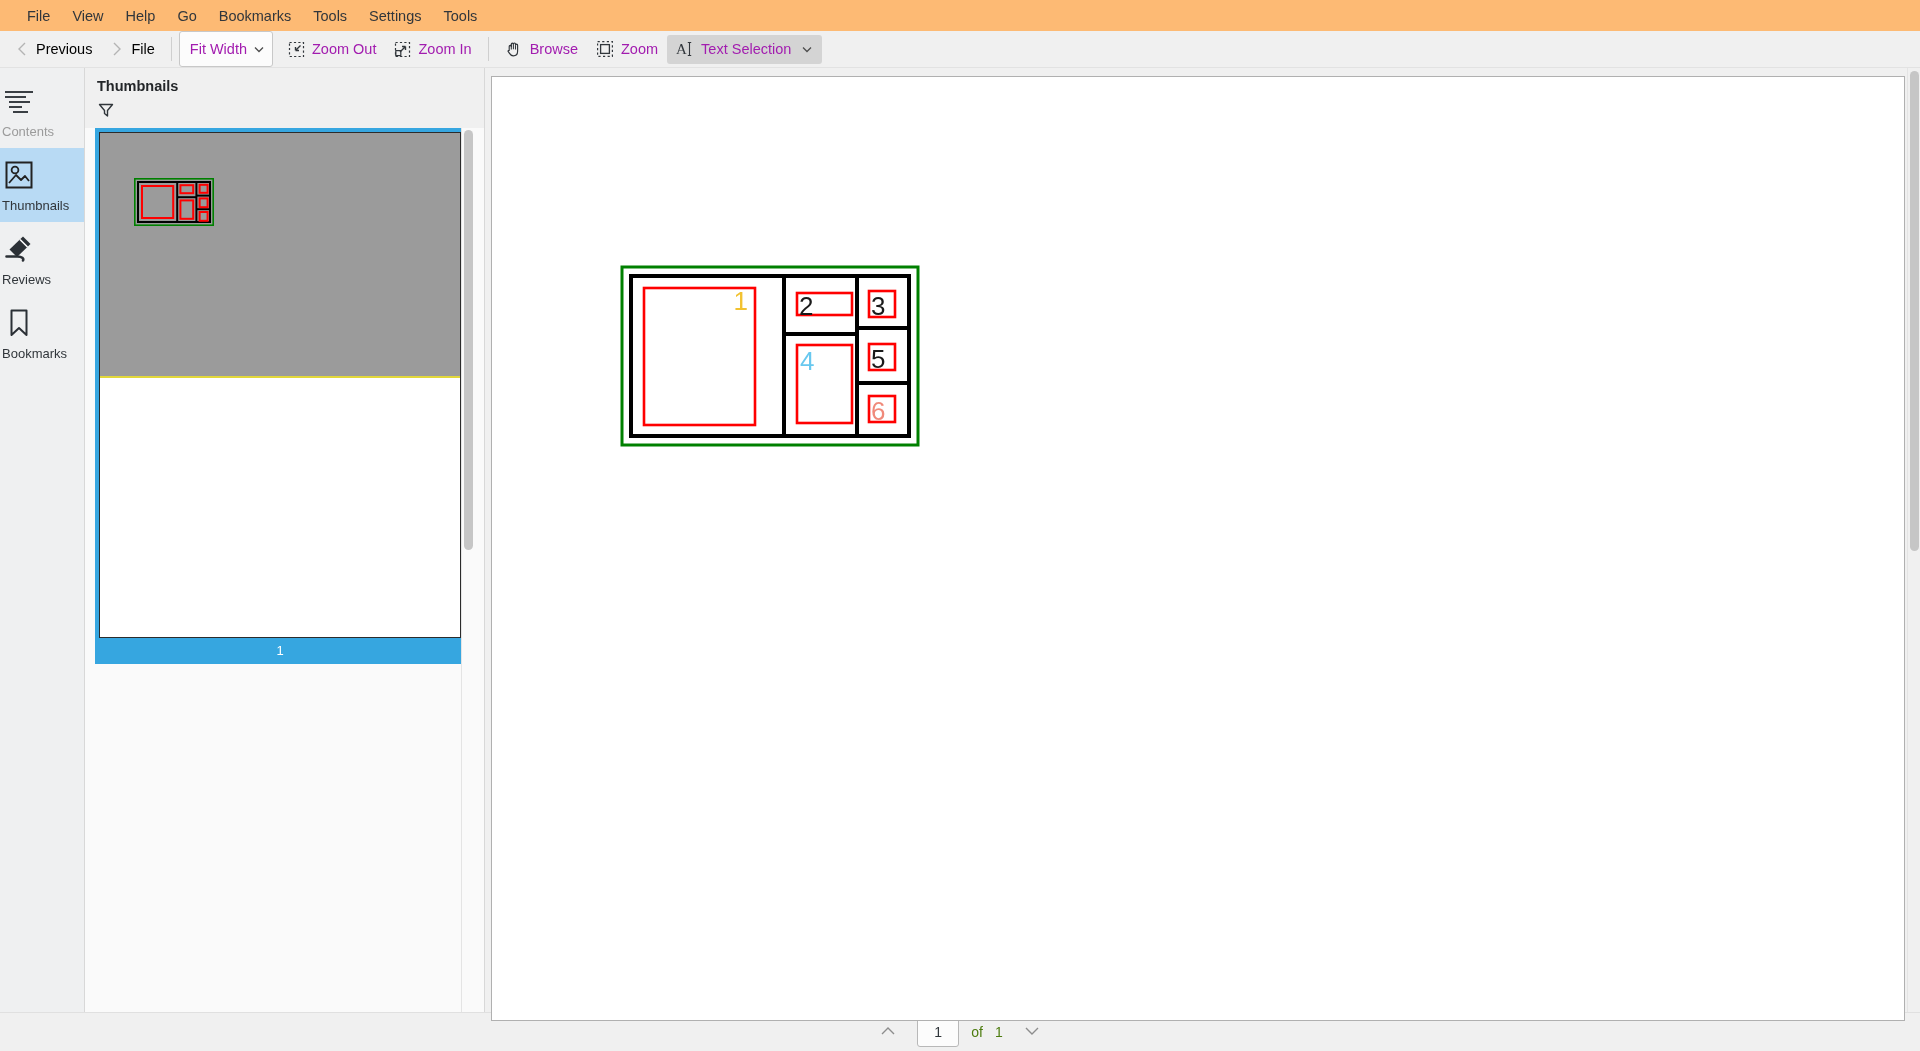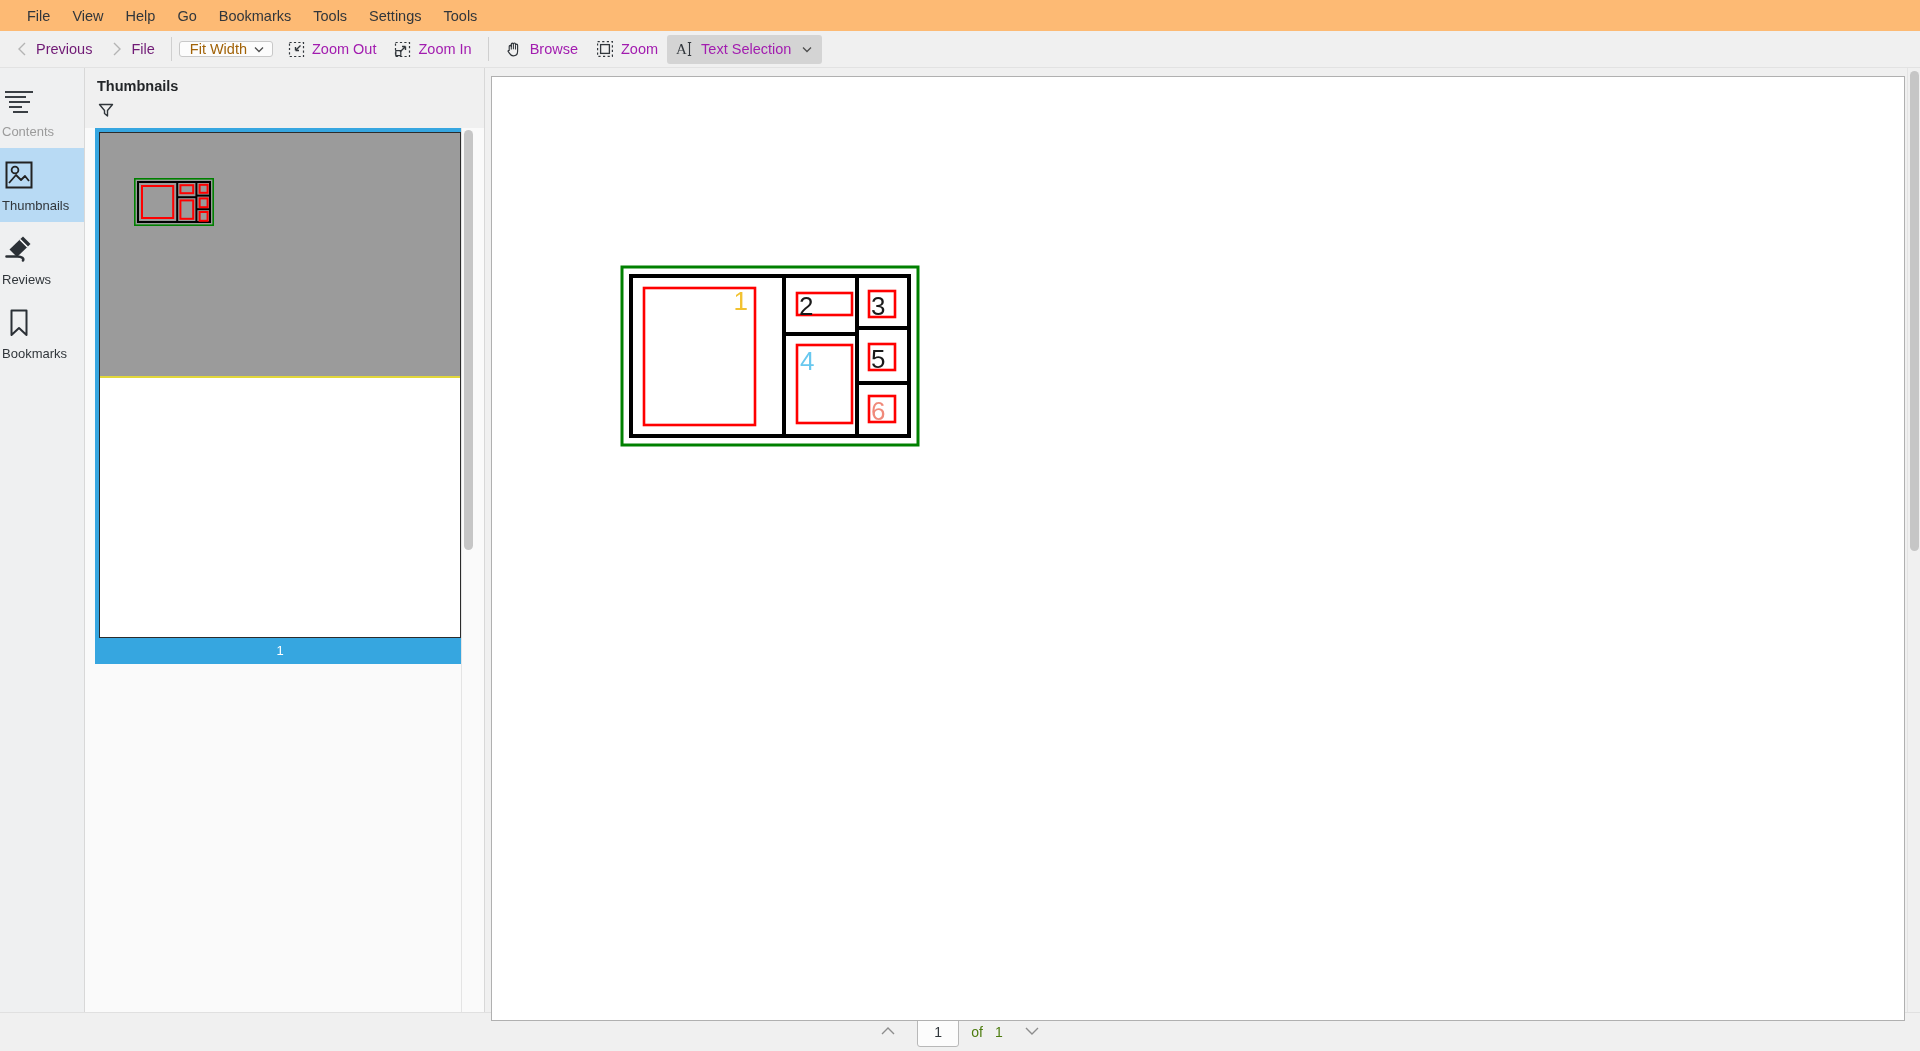--- a/index.html
+++ b/index.html
@@ -29,28 +29,28 @@
     background: #f0f0f0;
     padding-left: 6px;
     border-bottom: 1px solid #e2e2e2;
     font-size: 14.5px; color: #31363b;
   }
   .tb-btn {
     display: flex; align-items: center; gap: 7px;
     height: 29px; padding: 0 9px; border-radius: 3px;
     white-space: nowrap; cursor: default; color:#a21caf;
   }
-  .tb-btn.disabled { color: #701a75; }
+  .tb-btn.disabled { color: #000000; }
   .tb-btn.active { background: #d4d4d4; }
   .tb-sep { width: 1px; height: 24px; background: #cfcfcf; margin: 0 7px; }
   .combo {
     display: flex; align-items: center; justify-content: space-between;
-    height: 16px; min-width: 86px; padding: 0 7px 0 10px;
+    height: 36px; min-width: 86px; padding: 0 7px 0 10px;
     background: #fcfcfc; border: 1px solid #c8c8c8; border-radius: 3px;
-    font-size: 14.5px; color:#a16207; gap: 6px; cursor: default;
+    font-size: 14.5px; color:#a21caf; gap: 6px; cursor: default;
   }
   .icn { display:inline-flex; align-items:center; justify-content:center; flex: none; }
   .split-arrow { display:flex; align-items:center; padding-left:3px; }
 
   
   .body { flex: 1; display: flex; min-height: 0; }
 
   
   .rail {
     width: 85px; flex: 0 0 85px;

